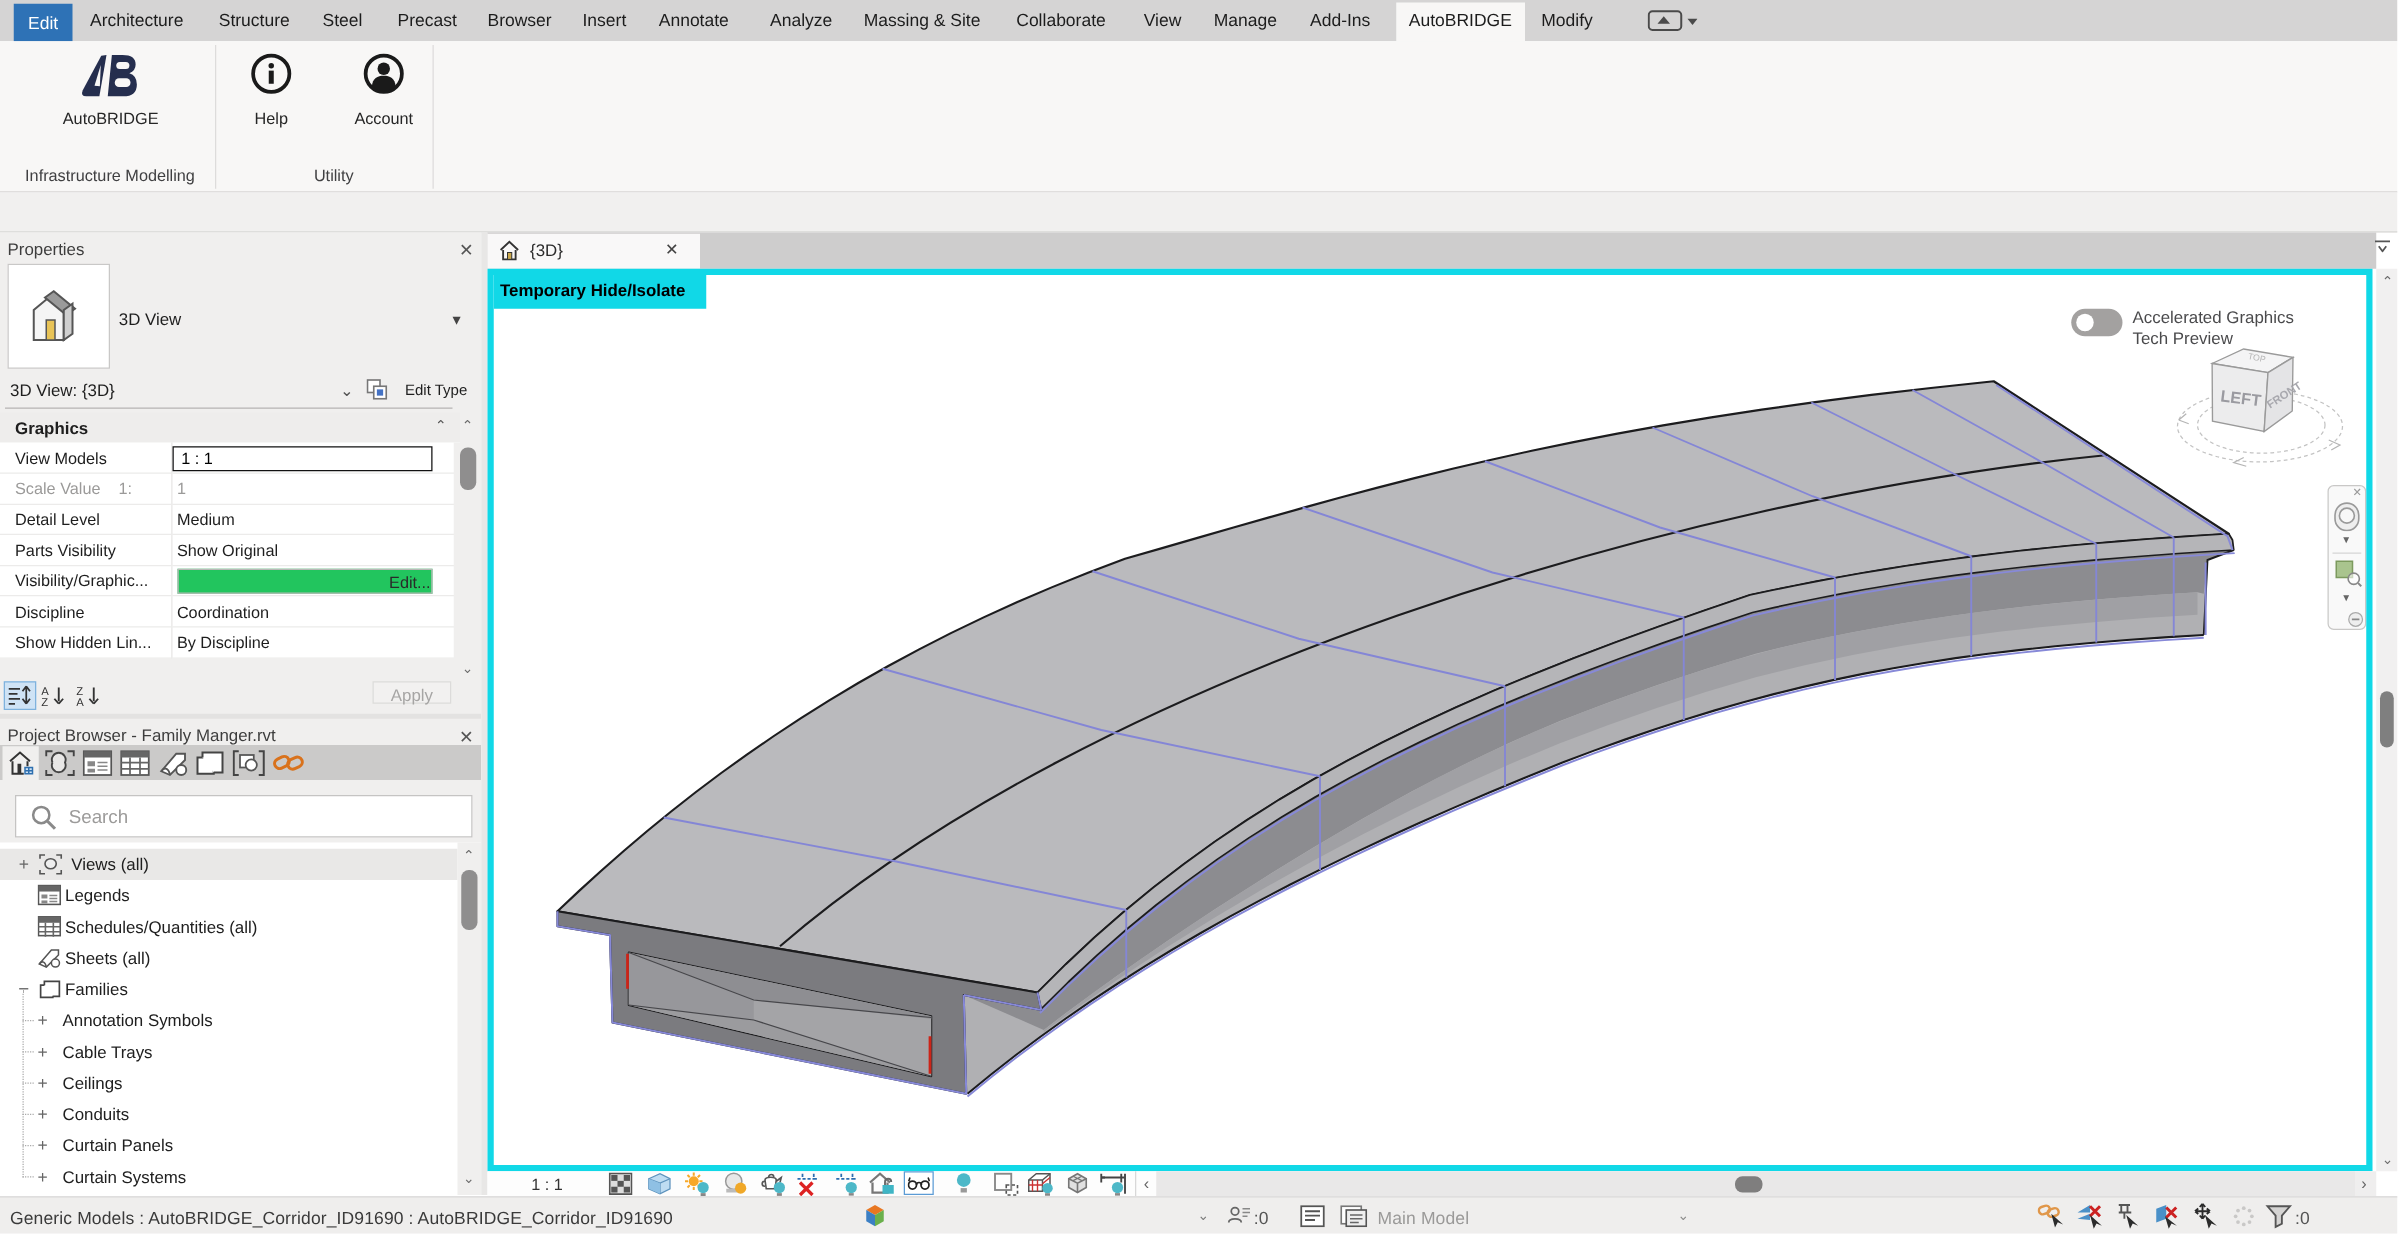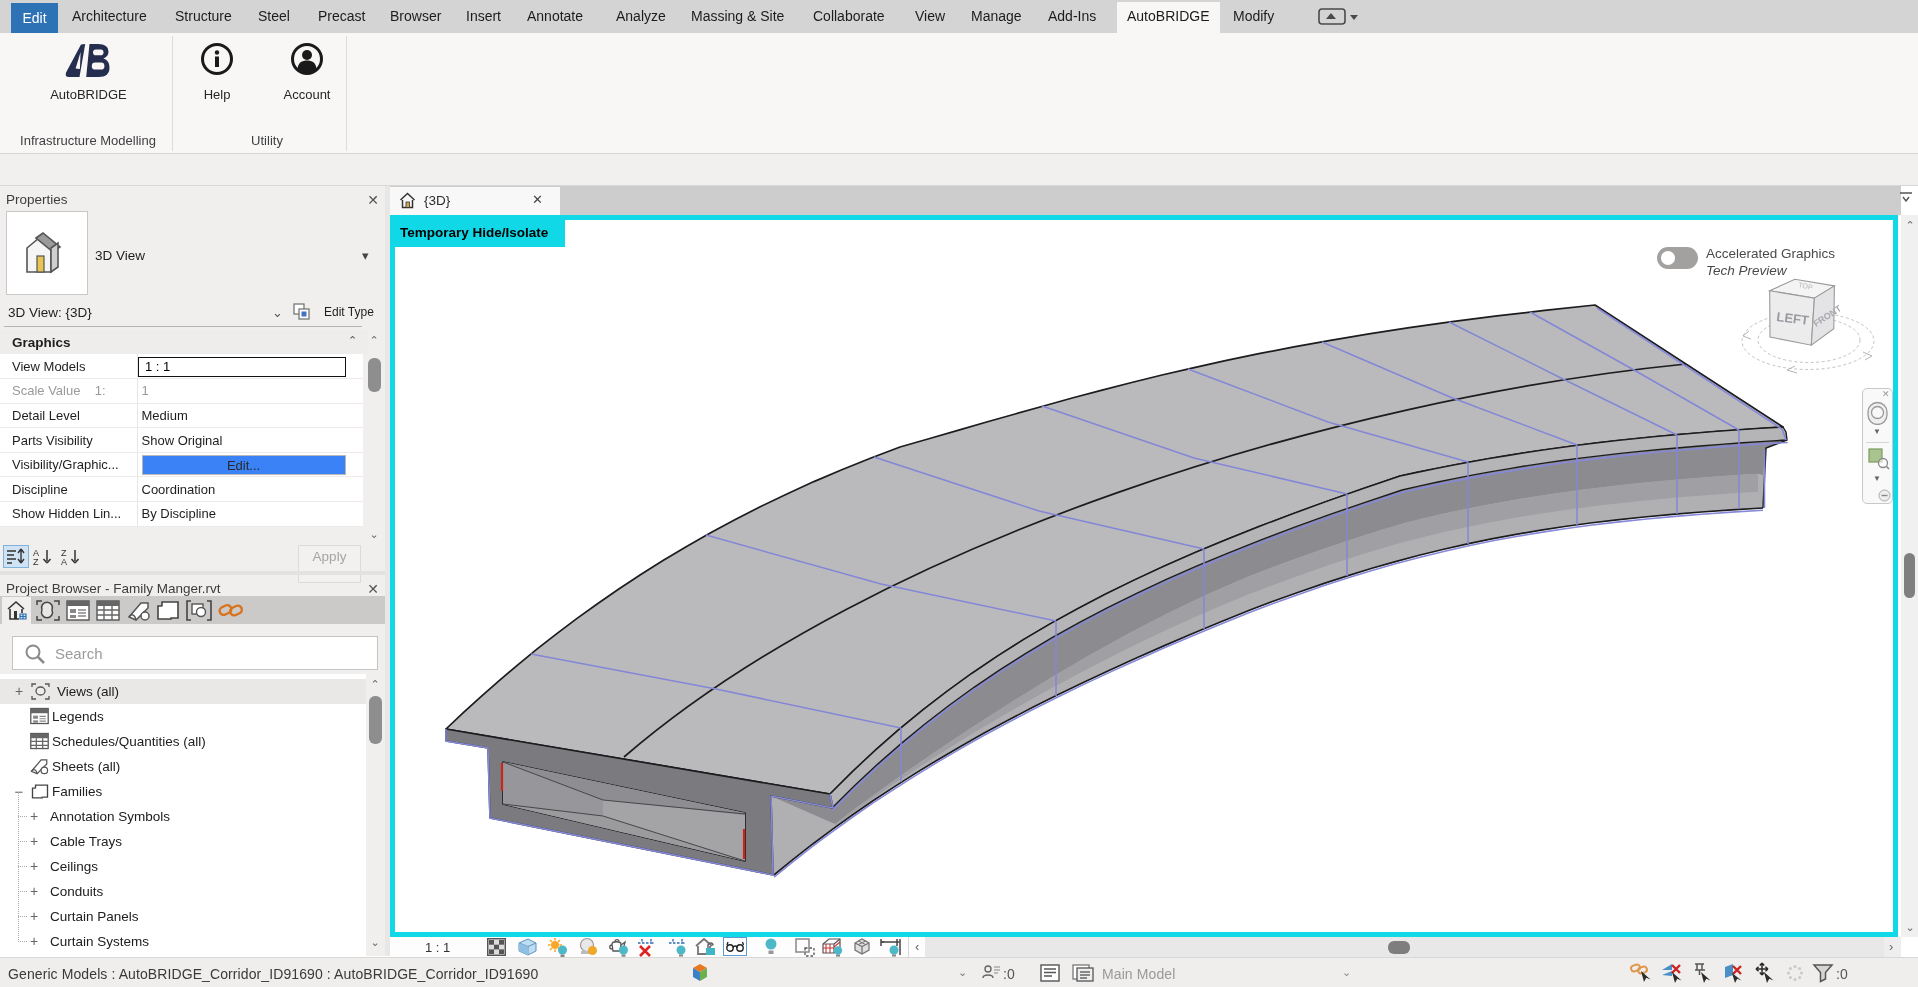--- a/index.html
+++ b/index.html
@@ -20,21 +20,21 @@
 
 #leftpanel{left:0;top:186px;width:385px;height:770px;background:#f0efee;overflow:hidden}
 .phead{position:absolute;left:0;width:385px;height:24px;font-size:13.5px;color:#3d3d3d}
 .phead .t{position:absolute;left:6px;top:4px}
 .phead .x{position:absolute;right:6px;top:4px;font-size:14px;color:#555}
 .prow{position:absolute;font-size:13px;color:#1e1e1e}
 .gray{color:#9b9a99}
 table.props{position:absolute;border-collapse:collapse;table-layout:fixed;background:#fff;font-size:13px;color:#1e1e1e}
 table.props td{height:24.6px;border-bottom:1px solid #ecebea;padding:0 0 0 4px;overflow:hidden;white-space:nowrap}
 table.props td.lb{padding-left:12px;border-right:1px solid #e7e6e5}
-.editbtn{display:block;width:204px;height:20px;line-height:19px;background:#3b82f6;border:1px solid #b9b8b7;text-align:center;font-size:13px;color:#2a2a2a}
+.editbtn{display:block;width:204px;height:20px;line-height:19px;background:#22c55e;border:1px solid #b9b8b7;text-align:right;font-size:13px;color:#2a2a2a}
 
 .tree{position:absolute;font-size:13.5px;color:#202020;white-space:nowrap}
 .trow{position:absolute;left:0;width:366px;height:25px;line-height:25px}
 .trow .pm{position:absolute;left:13px;top:0;width:12px;text-align:center;color:#666;font-size:14px}
 .trow .pm2{position:absolute;left:28px;top:0;width:12px;text-align:center;color:#666;font-size:14px}
 .trow .lab{position:absolute;top:0}
 
 .sbtrack{position:absolute;background:#f0efee}
 .sbthumb{position:absolute;background:#8f8e8e;border-radius:6px}
 .sbarrow{position:absolute;font-size:11px;color:#6a6a6a;text-align:center;width:16px}
@@ -186,21 +186,21 @@
  <svg class="abs" style="left:33px;top:362px" width="22" height="17" viewBox="0 0 22 17">
   <text x="0" y="8" font-size="9" fill="#333" font-family="Liberation Sans">A</text>
   <text x="0" y="17" font-size="9" fill="#333" font-family="Liberation Sans">Z</text>
   <path d="M14 2 v11 M14 15 l-3.5-4 M14 15 l3.5-4" stroke="#333" stroke-width="1.5" fill="none"></path>
  </svg>
  <svg class="abs" style="left:61px;top:362px" width="22" height="17" viewBox="0 0 22 17">
   <text x="0" y="8" font-size="9" fill="#333" font-family="Liberation Sans">Z</text>
   <text x="0" y="17" font-size="9" fill="#333" font-family="Liberation Sans">A</text>
   <path d="M14 2 v11 M14 15 l-3.5-4 M14 15 l3.5-4" stroke="#333" stroke-width="1.5" fill="none"></path>
  </svg>
- <div class="abs" style="left:298px;top:359px;width:63px;height:38px;background:#f2f1f0;border:1px solid #dcdbda;color:#a6a5a4;font-size:13.5px;text-align:center;line-height:21px">Apply</div>
+ <div class="abs" style="left:298px;top:359px;width:63px;height:18px;background:#f2f1f0;border:1px solid #dcdbda;color:#a6a5a4;font-size:13.5px;text-align:center;line-height:21px">Apply</div>
 
  <div class="abs" style="left:0;top:385px;width:385px;height:4px;background:#e3e2e1"></div>
  <div class="phead" style="top:391px">
       <span class="t">Project Browser - Family Manger.rvt</span>
       <span class="x">✕</span>
     </div>
  <div class="abs" style="left:0;top:410px;width:385px;height:28px;background:#cbcac9"></div>
  <div class="abs" style="left:2px;top:411px;width:29px;height:27px;background:#f0efee"></div>
 
  <svg class="abs" style="left:6px;top:414px" width="24" height="21" viewBox="0 0 24 21">
@@ -397,21 +397,21 @@
 <line x1="1577" y1="445" x2="1577" y2="525"></line>
 <line x1="1677" y1="435" x2="1677" y2="514"></line>
 <line x1="1739" y1="430" x2="1739" y2="509"></line>
 </g>
 </svg>
  <div class="abs" style="left:0px;top:0px;width:170px;height:27px;background:#11d8e7;color:#000;font-weight:bold;font-size:13.5px;line-height:26px;padding-left:5px">Temporary Hide/Isolate</div>
 
  <div class="abs" style="left:1262px;top:27px;width:41px;height:22px;border-radius:11px;background:#a3a1a0"></div>
  <div class="abs" style="left:1266px;top:31px;width:14px;height:14px;border-radius:7px;background:#fff"></div>
  <div class="abs" style="left:1311px;top:26px;font-size:13.5px;color:#4a4a4c">Accelerated Graphics</div>
- <div class="abs" style="left:1311px;top:43px;font-size:13.5px;font-style:italic;color:#4a4a4c">Tech Preview</div>
+ <div class="abs" style="left:1311px;top:43px;font-size:13.5px;color:#4a4a4c">Tech Preview</div>
 
  <svg class="abs" style="left:1340px;top:45px" width="150" height="125" viewBox="0 0 150 125">
   <g fill="none" stroke="#c3c3c3" stroke-width="1" stroke-dasharray="3 2.5">
    <ellipse cx="73" cy="76" rx="66" ry="28.5"></ellipse>
    <ellipse cx="74" cy="75" rx="51" ry="22.5"></ellipse>
   </g>
   <g stroke="#b5b5b5" stroke-width="1" fill="none">
    <path d="M14 66 l-6 5 M8 71 l8 3 M60 101 l-8 4 l10 3 M130 95 l7 -4 l-9 -4"></path>
   </g>
   <ellipse cx="74" cy="76" rx="40" ry="16" fill="#fff" opacity="0.9"></ellipse>

